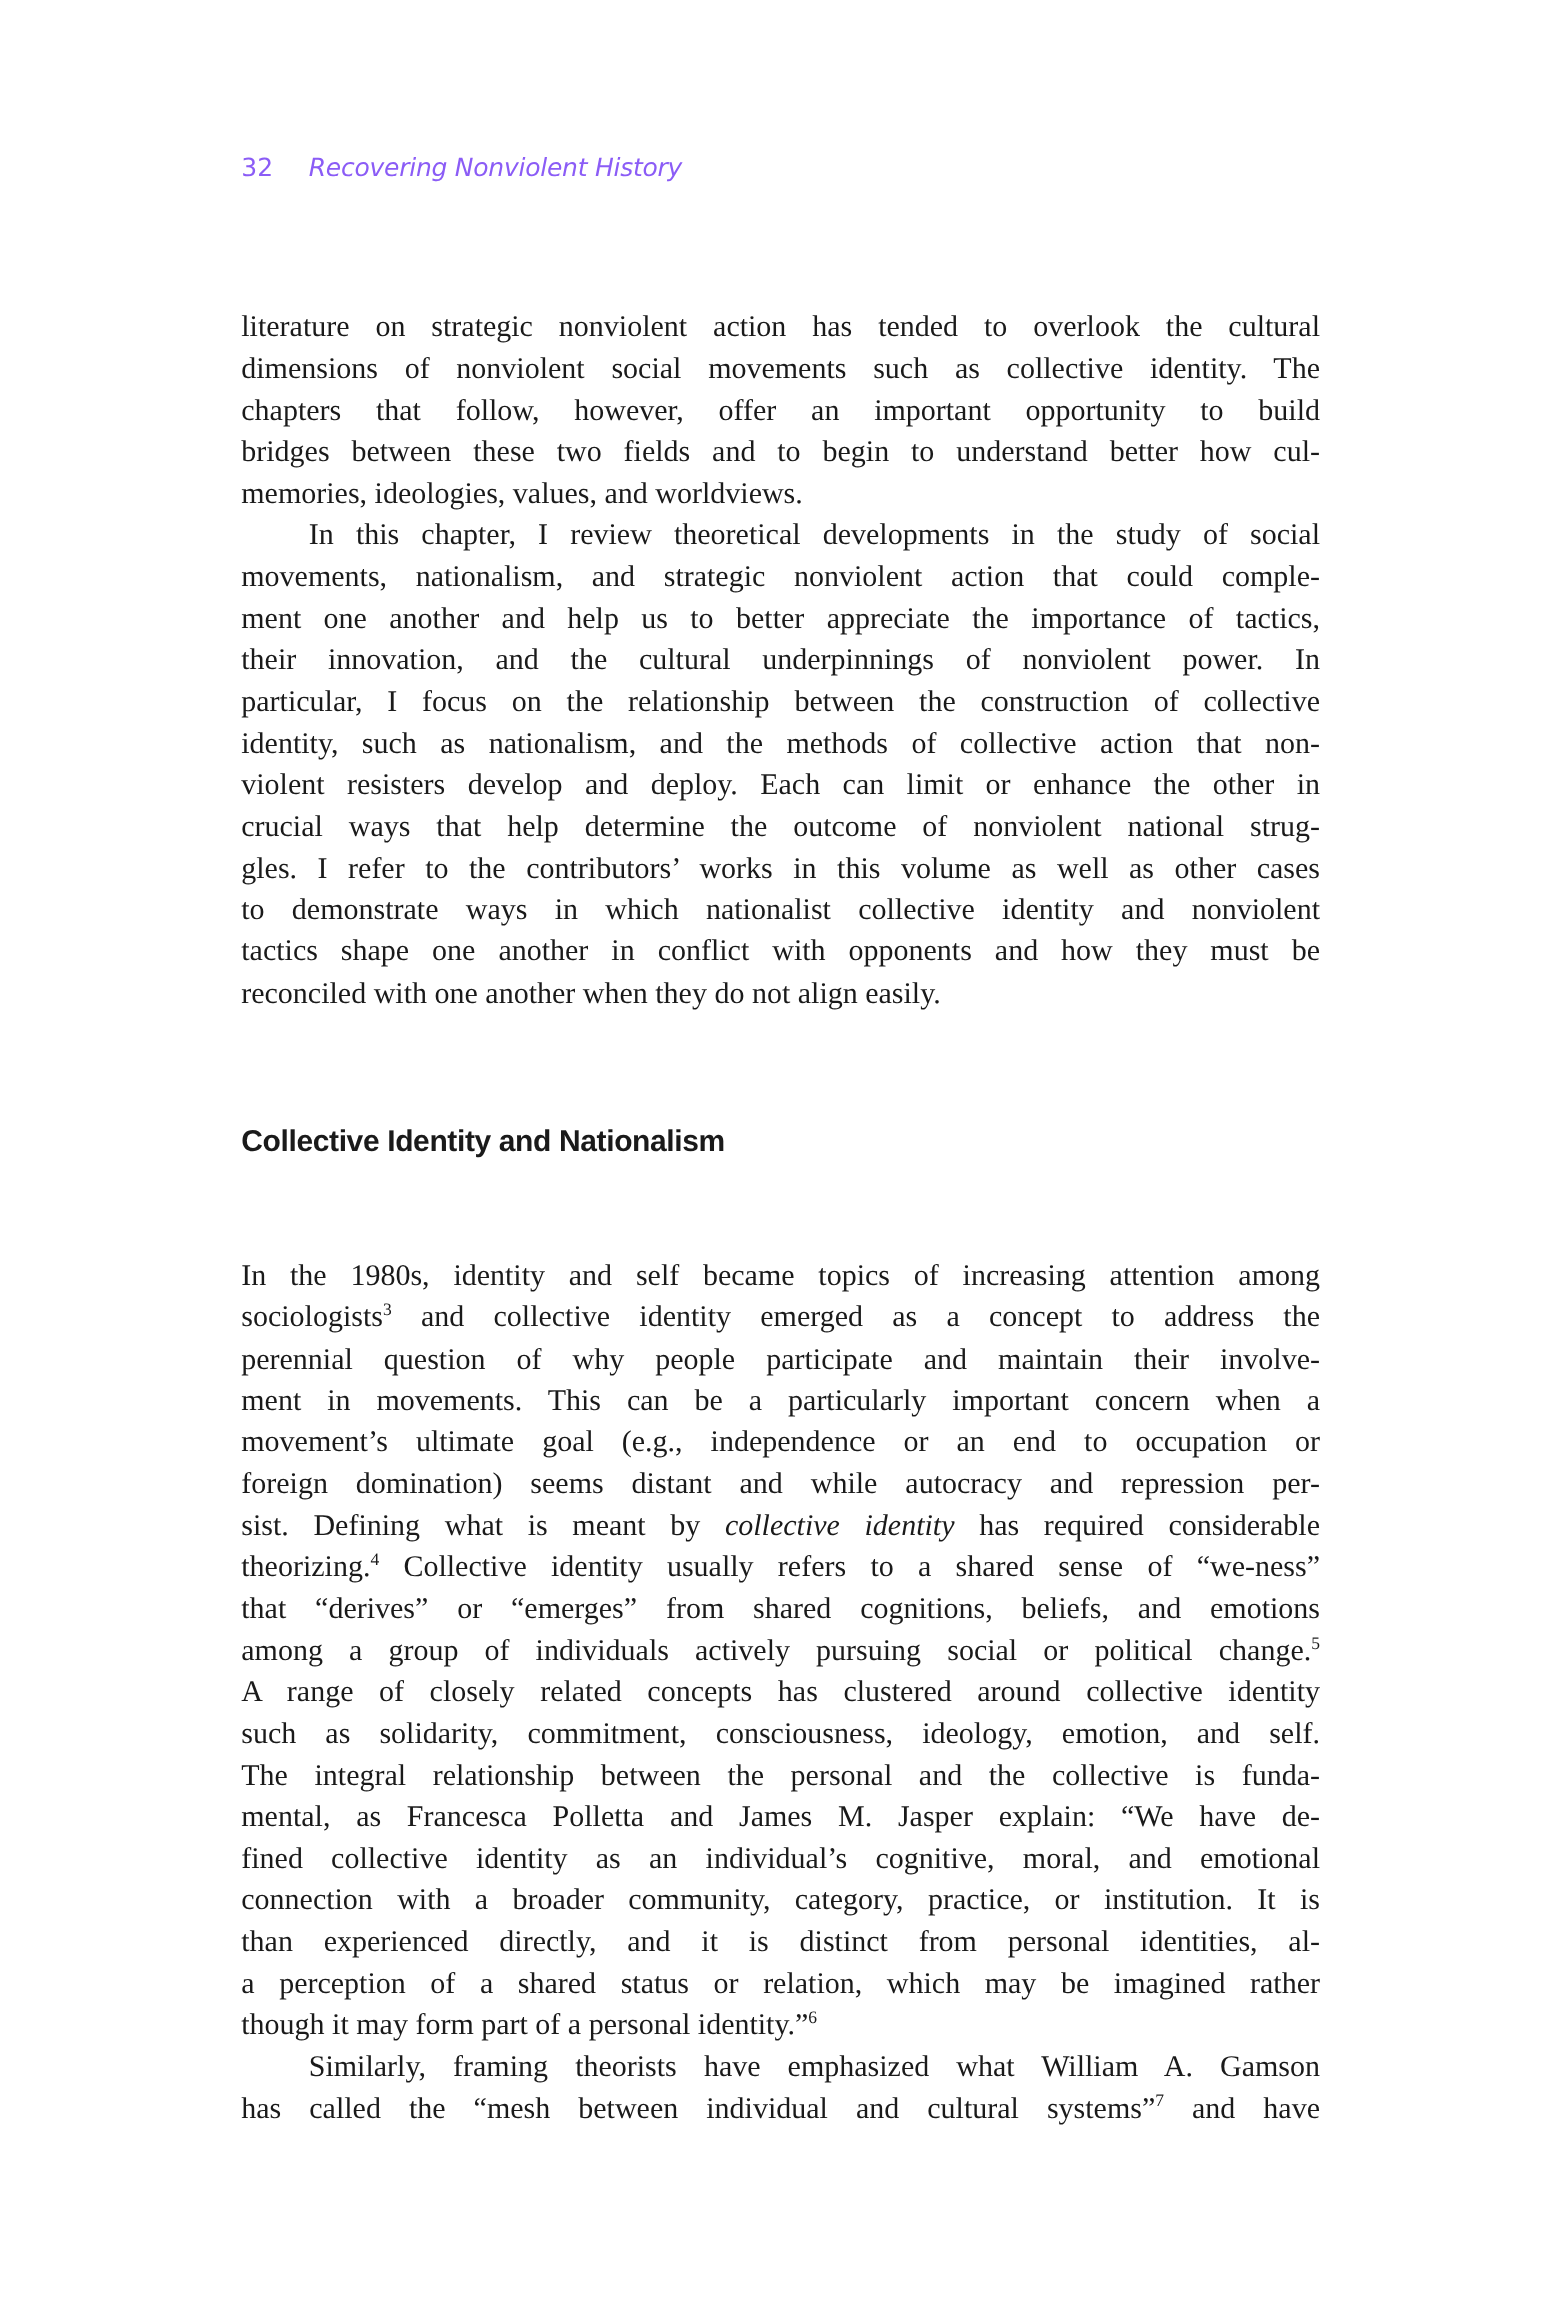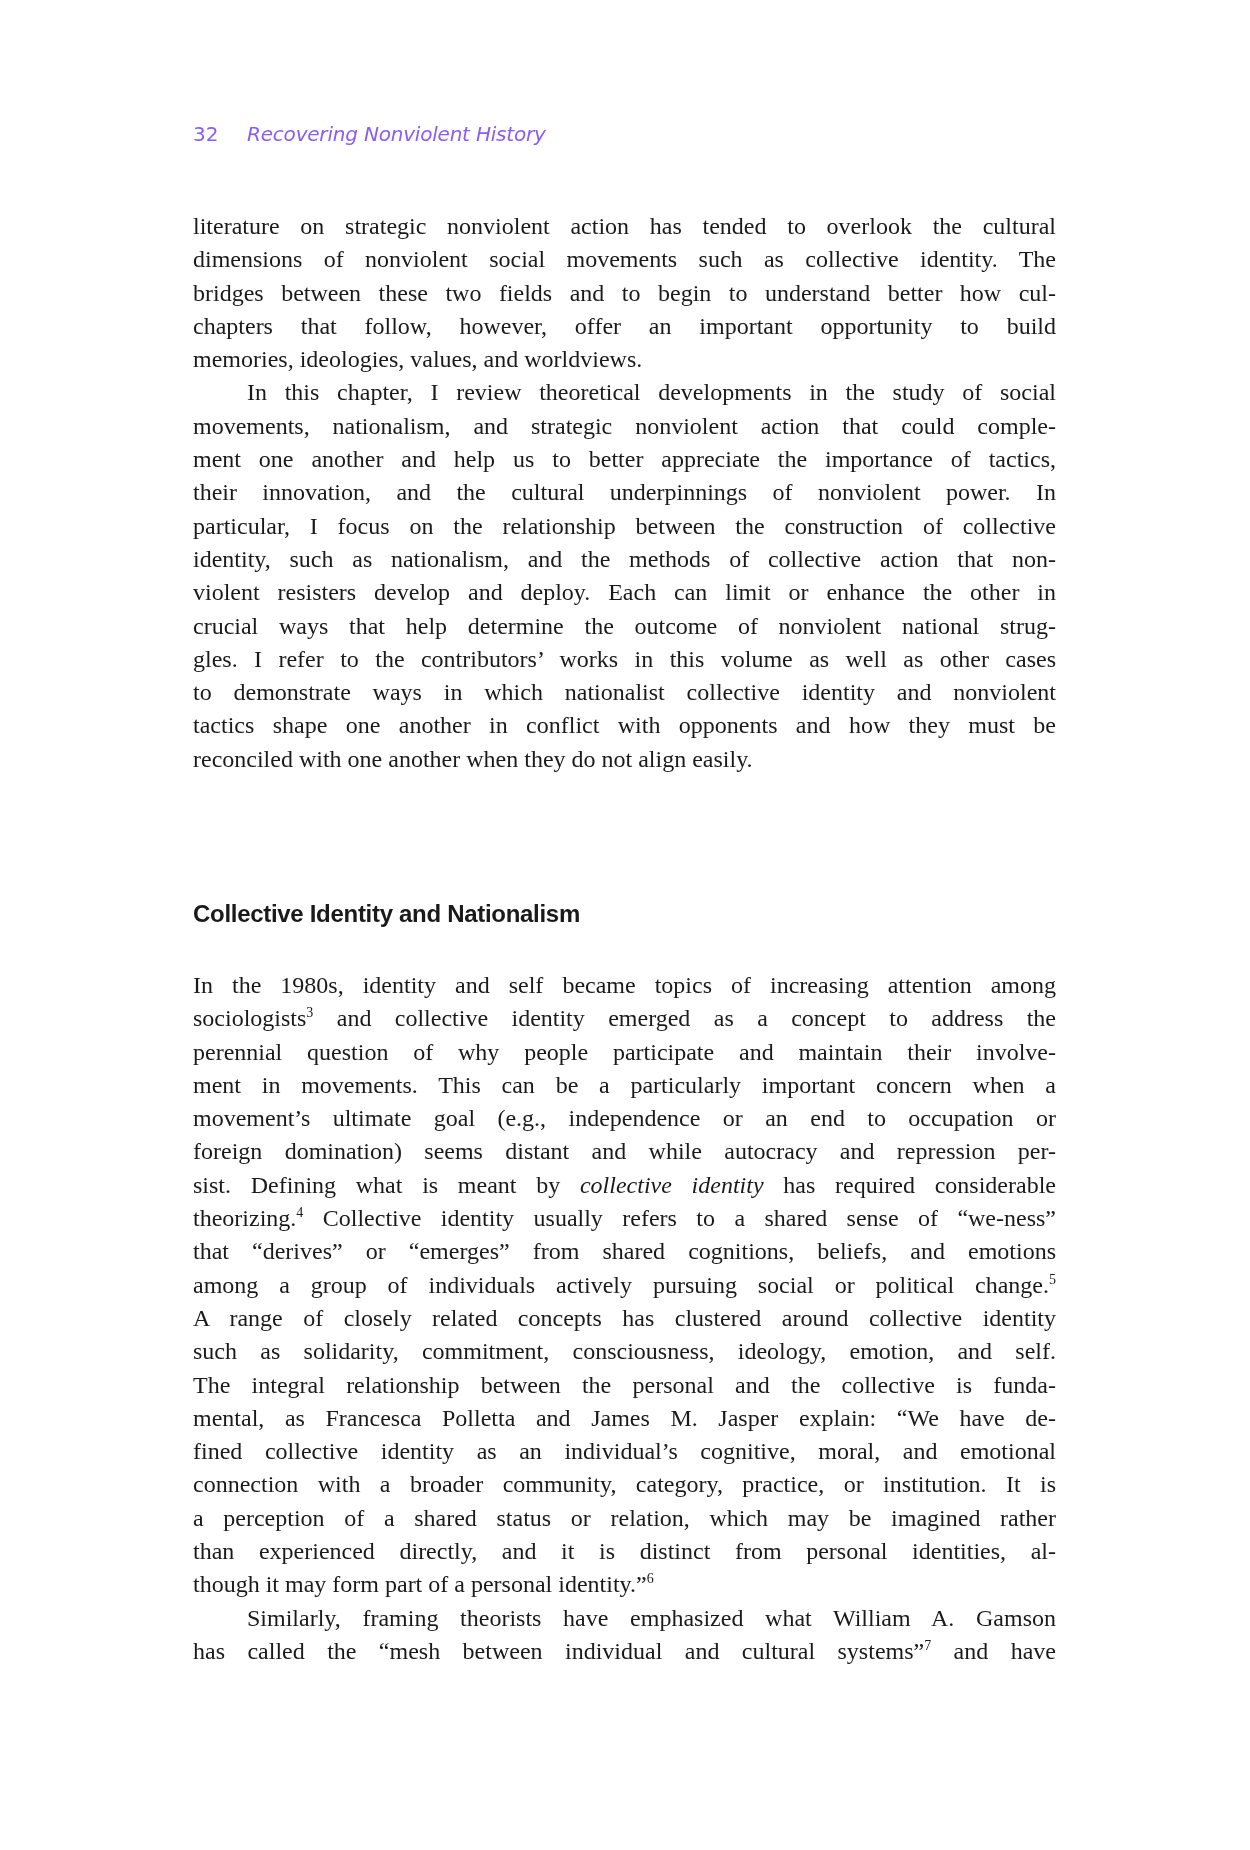--- a/index.html
+++ b/index.html
@@ -1,39 +1,39 @@
 <!DOCTYPE html>
 <html><head>
 <meta charset="utf-8">
 <style>
   html, body { margin: 0; padding: 0; background: #ffffff; }
   body { width: 1250px; height: 1850px; position: relative; overflow: hidden; color: #1a1a1a; }
   .running-head { position: absolute; left: 193px; top: 122px; font-family: "DejaVu Sans", sans-serif; font-size: 20px; color: #8b5cf6; white-space: nowrap; }
   .running-head .pg { display: inline-block; width: 54px; }
   .running-head .ttl { font-style: italic; letter-spacing: -0.2px; }
-  .block { position: absolute; left: 193px; width: 863px; font-family: "Liberation Serif", serif; font-size: 24px; color: #1a1a1a; }
+  .block { position: absolute; left: 193px; width: 863px; font-family: "Liberation Serif", serif; font-size: 24px; color: #1a1a1a; margin-top: 36px; }
   .line { height: 33.3px; line-height: 33.3px; white-space: nowrap; text-align: justify; text-align-last: justify; overflow: visible; }
   .line.last { text-align: center; text-align-last: left; }
   .line.indent { padding-left: 54px; }
   .heading { position: absolute; left: 193px; top: 900px; font-family: Liberation Sans, sans-serif; font-weight: bold; font-size: 24px; color: #1a1a1a; letter-spacing: -0.3px; }
   sup { font-size: 14px; line-height: 0; vertical-align: 9px; }
   em { font-style: italic; }
 </style>
 </head>
 <body>
 
 <div class="running-head">
   <span class="pg">32</span><span class="ttl">Recovering Nonviolent History</span>
 </div>
 
 <div class="block" id="section1" style="top: 210px;">
     <div class="line"><span>literature on strategic nonviolent action has tended to overlook the cultural</span></div>
     <div class="line"><span>dimensions of nonviolent social movements such as collective identity. The</span></div>
+    <div class="line"><span>chapters that follow, however, offer an important opportunity to build</span></div>
     <div class="line"><span>bridges between these two fields and to begin to understand better how cul-</span></div>
-    <div class="line"><span>chapters that follow, however, offer an important opportunity to build</span></div>
     <div class="line last"><span>memories, ideologies, values, and worldviews.</span></div>
     <div class="line indent"><span>In this chapter, I review theoretical developments in the study of social</span></div>
     <div class="line"><span>movements, nationalism, and strategic nonviolent action that could comple-</span></div>
     <div class="line"><span>ment one another and help us to better appreciate the importance of tactics,</span></div>
     <div class="line"><span>their innovation, and the cultural underpinnings of nonviolent power. In</span></div>
     <div class="line"><span>particular, I focus on the relationship between the construction of collective</span></div>
     <div class="line"><span>identity, such as nationalism, and the methods of collective action that non-</span></div>
     <div class="line"><span>violent resisters develop and deploy. Each can limit or enhance the other in</span></div>
     <div class="line"><span>crucial ways that help determine the outcome of nonviolent national strug-</span></div>
     <div class="line"><span>gles. I refer to the contributors’ works in this volume as well as other cases</span></div>
@@ -54,18 +54,18 @@
   <div class="line"><span>sist. Defining what is meant by </span><em>collective identity</em><span> has required considerable</span></div>
   <div class="line"><span>theorizing.</span><sup>4</sup><span> Collective identity usually refers to a shared sense of “we-ness”</span></div>
   <div class="line"><span>that “derives” or “emerges” from shared cognitions, beliefs, and emotions</span></div>
   <div class="line"><span>among a group of individuals actively pursuing social or political change.</span><sup>5</sup></div>
   <div class="line"><span>A range of closely related concepts has clustered around collective identity</span></div>
   <div class="line"><span>such as solidarity, commitment, consciousness, ideology, emotion, and self.</span></div>
   <div class="line"><span>The integral relationship between the personal and the collective is funda-</span></div>
   <div class="line"><span>mental, as Francesca Polletta and James M. Jasper explain: “We have de-</span></div>
   <div class="line"><span>fined collective identity as an individual’s cognitive, moral, and emotional</span></div>
   <div class="line"><span>connection with a broader community, category, practice, or institution. It is</span></div>
+  <div class="line"><span>than experienced directly, and it is distinct from personal identities, al-</span></div>
   <div class="line"><span>a perception of a shared status or relation, which may be imagined rather</span></div>
-  <div class="line"><span>than experienced directly, and it is distinct from personal identities, al-</span></div>
   <div class="line last"><span>though it may form part of a personal identity.”</span><sup>6</sup></div>
   <div class="line indent"><span>Similarly, framing theorists have emphasized what William A. Gamson</span></div>
   <div class="line"><span>has called the “mesh between individual and cultural systems”</span><sup>7</sup><span> and have</span></div>
 </div>
 
 </body></html>

